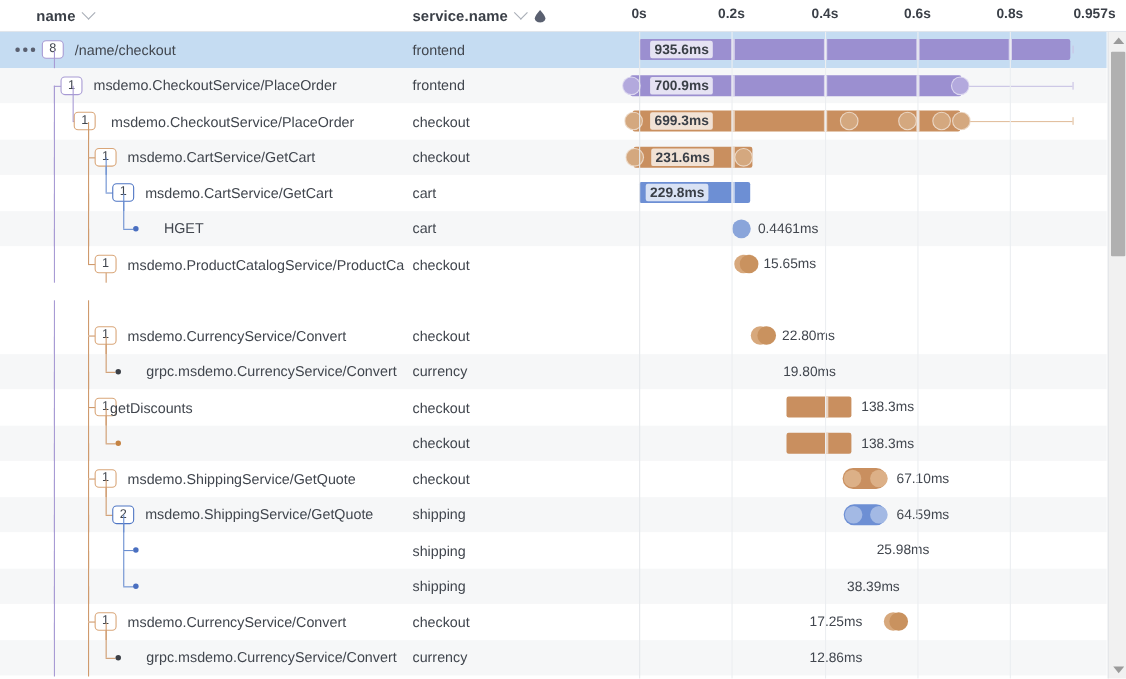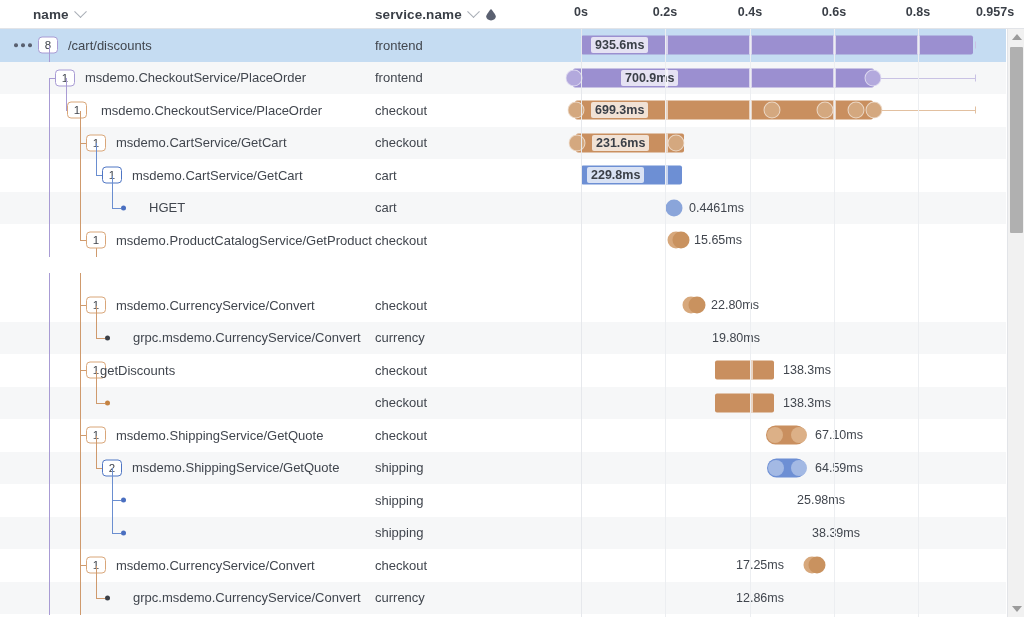--- a/index.html
+++ b/index.html
@@ -240,21 +240,21 @@
 
   <div class="rows">
 
     <div class="row selected odd" style="top:0px">
       <div class="ellipsis" style="left:14px">
           <i></i>
           <i></i>
           <i></i>
         </div>
       <div class="badge purple" style="left:38px">8</div>
-      <div class="row-name" style="left:68px">/cart/discounts</div>
+      <div class="row-name" style="left:68px">/name/checkout</div>
       <div class="row-service">frontend</div>
       <div class="bar purple" style="left:581px; width:392px">
         <div class="gap" style="left:84px;width:3px"></div>
         <div class="gap" style="left:168px;width:3px"></div>
         <div class="gap" style="left:252px;width:3px"></div>
         <div class="gap" style="left:336px;width:3px"></div>
       </div>
       <div class="tail-end purple" style="left:975px"></div>
       <div class="dur-label inbar" style="left:591px">935.6ms</div>
     </div>
@@ -268,21 +268,21 @@
       <div class="row-service">frontend</div>
       <div class="bar purple" style="left:573px; width:301px">
         <div class="gap" style="left:92px;width:3px"></div>
         <div class="gap" style="left:176px;width:3px"></div>
         <div class="gap" style="left:260px;width:3px"></div>
       </div>
       <div class="endcap onpurple" style="left:574px"></div>
       <div class="endcap onpurple" style="left:873px"></div>
       <div class="tail purple" style="left:881px; width:94px"></div>
       <div class="tail-end purple" style="left:975px"></div>
-      <div class="dur-label inbar" style="left:621px">700.9ms</div>
+      <div class="dur-label inbar" style="left:591px">700.9ms</div>
     </div>
 
     <div class="row odd" style="top:65px">
       <div class="tline v purple" style="left:49px; top:-16px; height:49px"></div>
       <div class="tline v purple" style="left:66px; top:-16px; height:32px"></div>
       <div class="tline h purple" style="left:66px; top:16px; width:7px"></div>
       <div class="tline v orange" style="left:80px; top:16px; height:17px"></div>
       <div class="badge orange" style="left:67px">1</div>
       <div class="row-name" style="left:101px">msdemo.CheckoutService/PlaceOrder</div>
       <div class="row-service">checkout</div>
@@ -343,21 +343,21 @@
       <div class="blob blue" style="left:674px"></div>
       <div class="dur-label" style="left:689px">0.4461ms</div>
     </div>
 
     <div class="row odd" style="top:195px">
       <div class="tline v purple" style="left:49px; top:-16px; height:49px"></div>
       <div class="tline v orange" style="left:80px; top:-16px; height:32px"></div>
       <div class="tline h orange" style="left:80px; top:16px; width:7px"></div>
       <div class="tline v orange" style="left:96px; top:16px; height:17px"></div>
       <div class="badge orange" style="left:86px">1</div>
-      <div class="row-name" style="left:116px">msdemo.ProductCatalogService/GetProduct</div>
+      <div class="row-name" style="left:116px">msdemo.ProductCatalogService/ProductCa</div>
       <div class="row-service">checkout</div>
       <div class="blob orange" style="left:676px"></div>
       <div class="blob orange2" style="left:681px"></div>
       <div class="dur-label" style="left:694px">15.65ms</div>
     </div>
 
 
     <div class="row odd" style="top:260px">
       <div class="tline v purple" style="left:49px; top:-16px; height:49px"></div>
       <div class="tline v orange" style="left:80px; top:-16px; height:32px"></div>
@@ -451,21 +451,21 @@
     </div>
 
     <div class="row even" style="top:487.5px">
       <div class="tline v purple" style="left:49px; top:-16px; height:49px"></div>
       <div class="tline v orange" style="left:80px; top:-16px; height:49px"></div>
       <div class="tline v blue" style="left:112px; top:-16px; height:32px"></div>
       <div class="tline h blue" style="left:112px; top:16px; width:9px"></div>
       <div class="dot blue" style="left:121px"></div>
       <div class="row-service">shipping</div>
       <div class="minibar blue" style="left:784px; width:16px"></div>
-      <div class="dur-label" style="left:812px">38.39ms</div>
+      <div class="dur-label" style="left:770px">38.39ms</div>
     </div>
 
     <div class="row odd" style="top:520px">
       <div class="tline v purple" style="left:49px; top:-16px; height:49px"></div>
       <div class="tline v orange" style="left:80px; top:-16px; height:32px"></div>
       <div class="tline h orange" style="left:80px; top:16px; width:7px"></div>
       <div class="tline v orange" style="left:96px; top:16px; height:17px"></div>
       <div class="badge orange" style="left:86px">1</div>
       <div class="row-name" style="left:116px">msdemo.CurrencyService/Convert</div>
       <div class="row-service">checkout</div>

